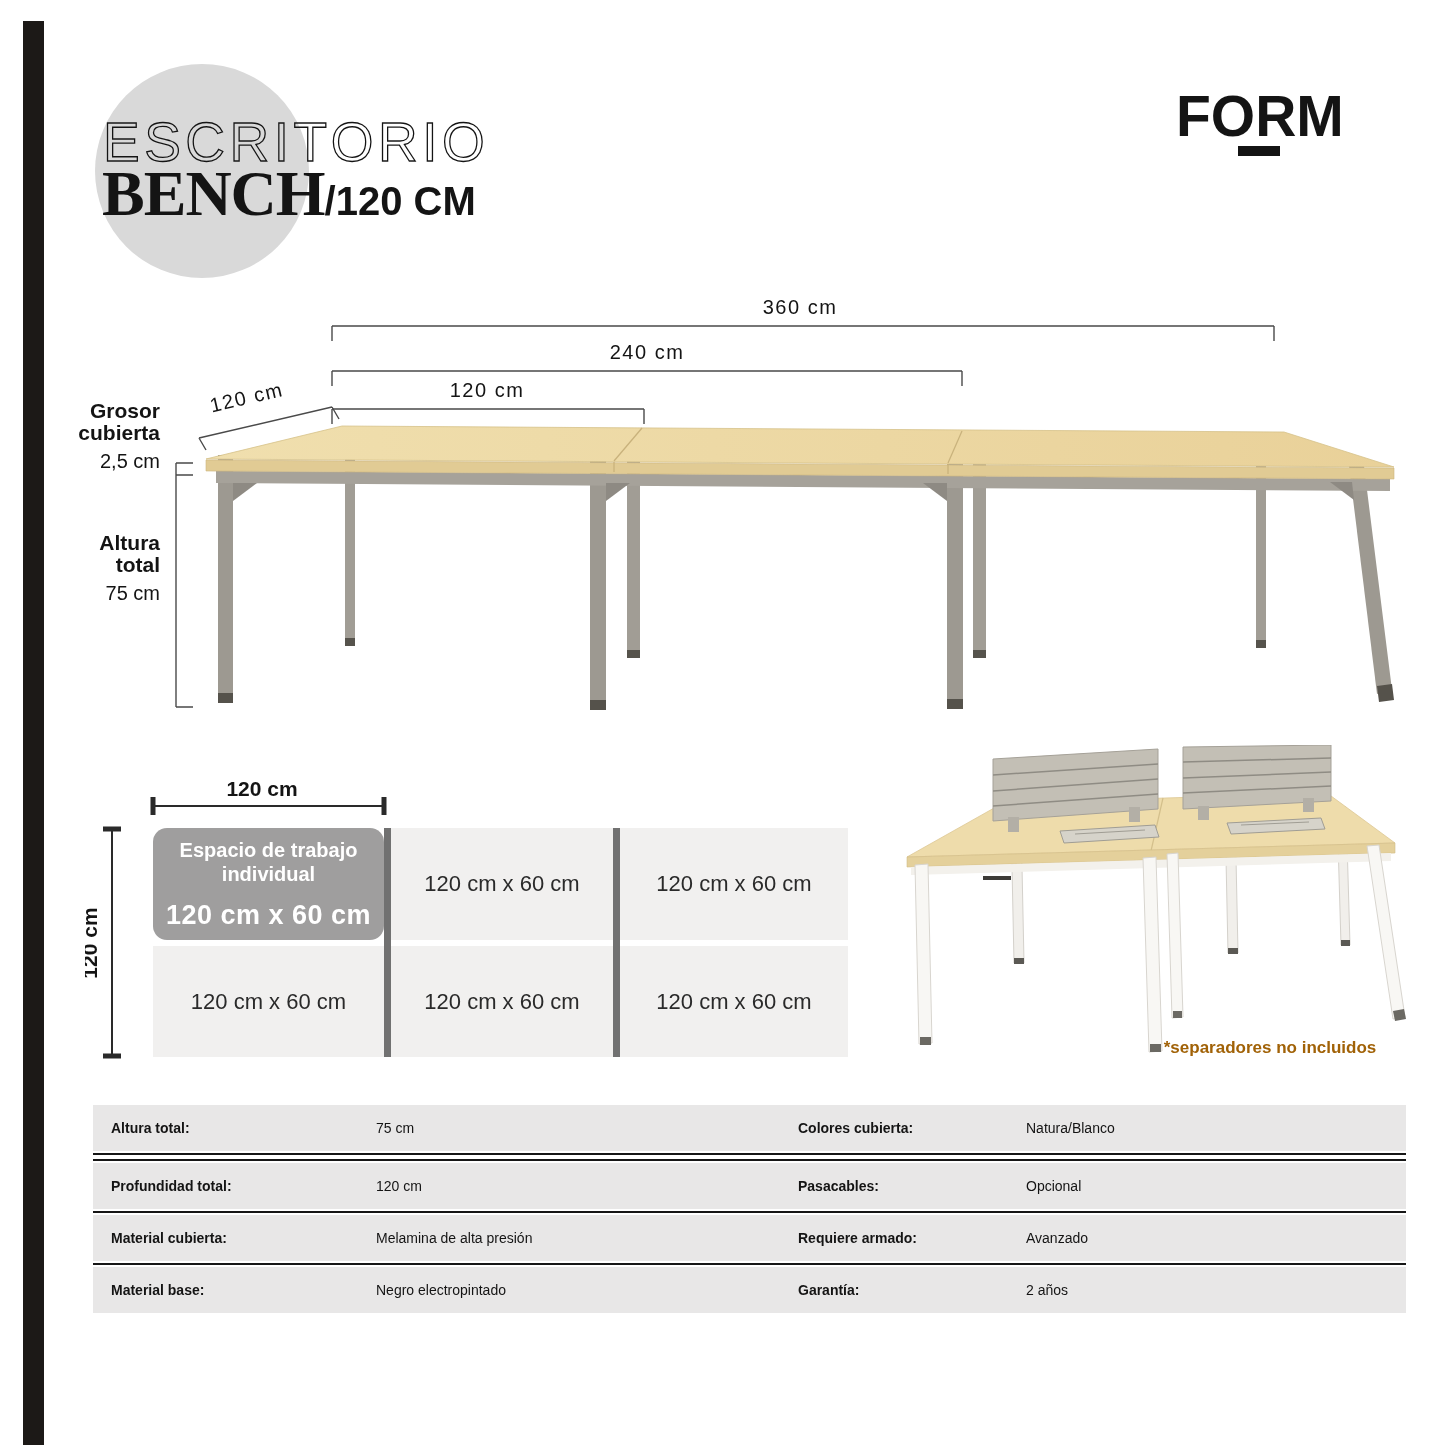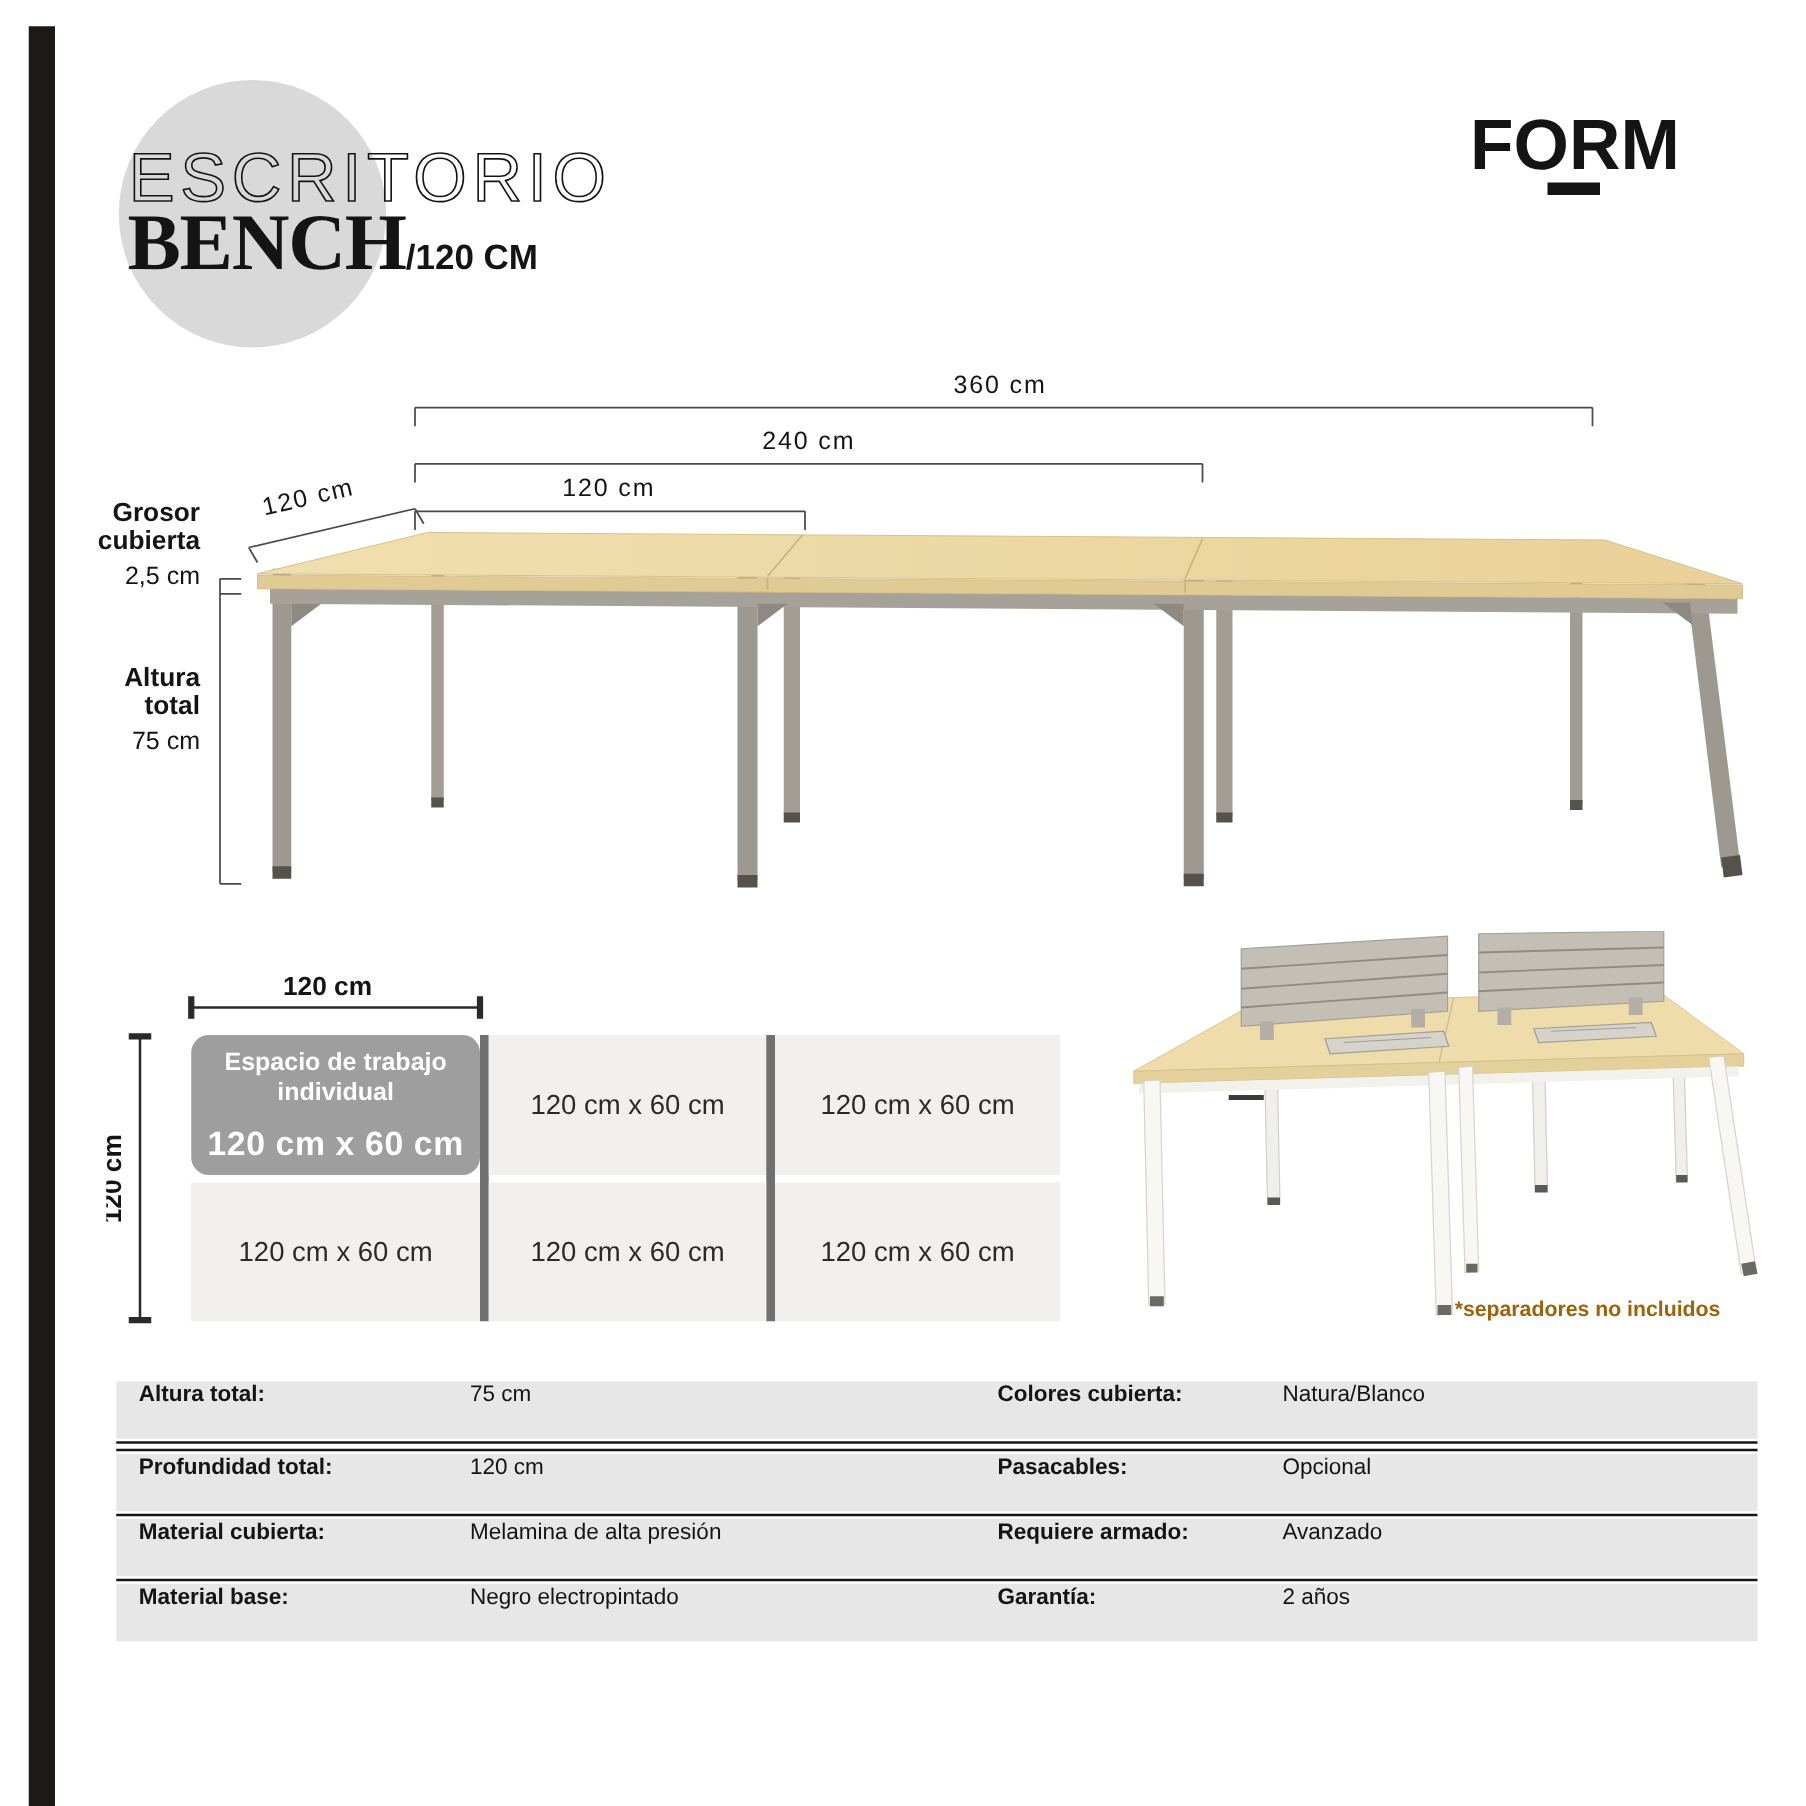--- a/index.html
+++ b/index.html
@@ -10,21 +10,21 @@
   .abs{position:absolute;}
 
   
   .accent-bar{left:23px;top:21px;width:21px;height:1424px;background:#1c1917;}
 
   
   .title-circle{left:95px;top:64px;width:214px;height:214px;border-radius:50%;background:#d9d9d9;}
   .title-thin-svg{left:100px;top:104px;}
   .title-bold-row{left:102px;top:162px;display:flex;align-items:baseline;white-space:nowrap;}
   .title-bold{font-size:64px;font-weight:bold;letter-spacing:-1px;line-height:1;font-family:Liberation Serif, serif;}
-  .title-suffix{font-size:28px;font-weight:bold;letter-spacing:0px;line-height:1;}
+  .title-suffix{font-size:40px;font-weight:bold;letter-spacing:0px;line-height:1;}
   .brand{left:1176px;top:88px;font-size:57px;font-weight:bold;letter-spacing:0px;line-height:1;}
   .brand-underline{left:1238px;top:146px;width:42px;height:10px;background:#141414;}
 
   
   .side-label{width:106px;text-align:right;line-height:22px;}
   .side-label .b{font-weight:bold;font-size:21px;display:block;}
   .side-label .v{font-weight:normal;font-size:20px;display:block;margin-top:6px;}
   .lab-grosor{left:54px;top:400px;}
   .lab-altura{left:54px;top:532px;}
 
@@ -34,21 +34,21 @@
   .cell-dark{background:#9f9e9e;color:#ffffff;flex-direction:column;}
   .cell-dark .t1{font-size:20px;font-weight:bold;line-height:24px;}
   .cell-dark .t2{font-size:27px;font-weight:bold;margin-top:14px;letter-spacing:0.5px;}
   .grid-sep{background:#717171;}
 
   
   .photo-caption{left:1150px;top:1038px;width:240px;text-align:center;font-size:17px;font-weight:bold;color:#a16207;}
 
   
   .spec-table{left:93px;top:1105px;width:1313px;}
-  .spec-row{height:46px;background:#e8e7e7;display:flex;align-items:flex-start;font-size:18px;}
+  .spec-row{height:46px;background:#e8e7e7;display:flex;align-items:center;font-size:14px;}
   .spec-divider{height:6px;display:flex;align-items:center;}
   .spec-divider .line{height:2px;width:100%;background:#161616;}
   .c-label1{width:283px;padding-left:18px;font-weight:bold;box-sizing:border-box;}
   .c-value1{width:422px;}
   .c-label2{width:228px;font-weight:bold;}
   .c-value2{flex:1;}
 
   svg text{font-family:"Liberation Sans",sans-serif;}
 </style>
 </head>

